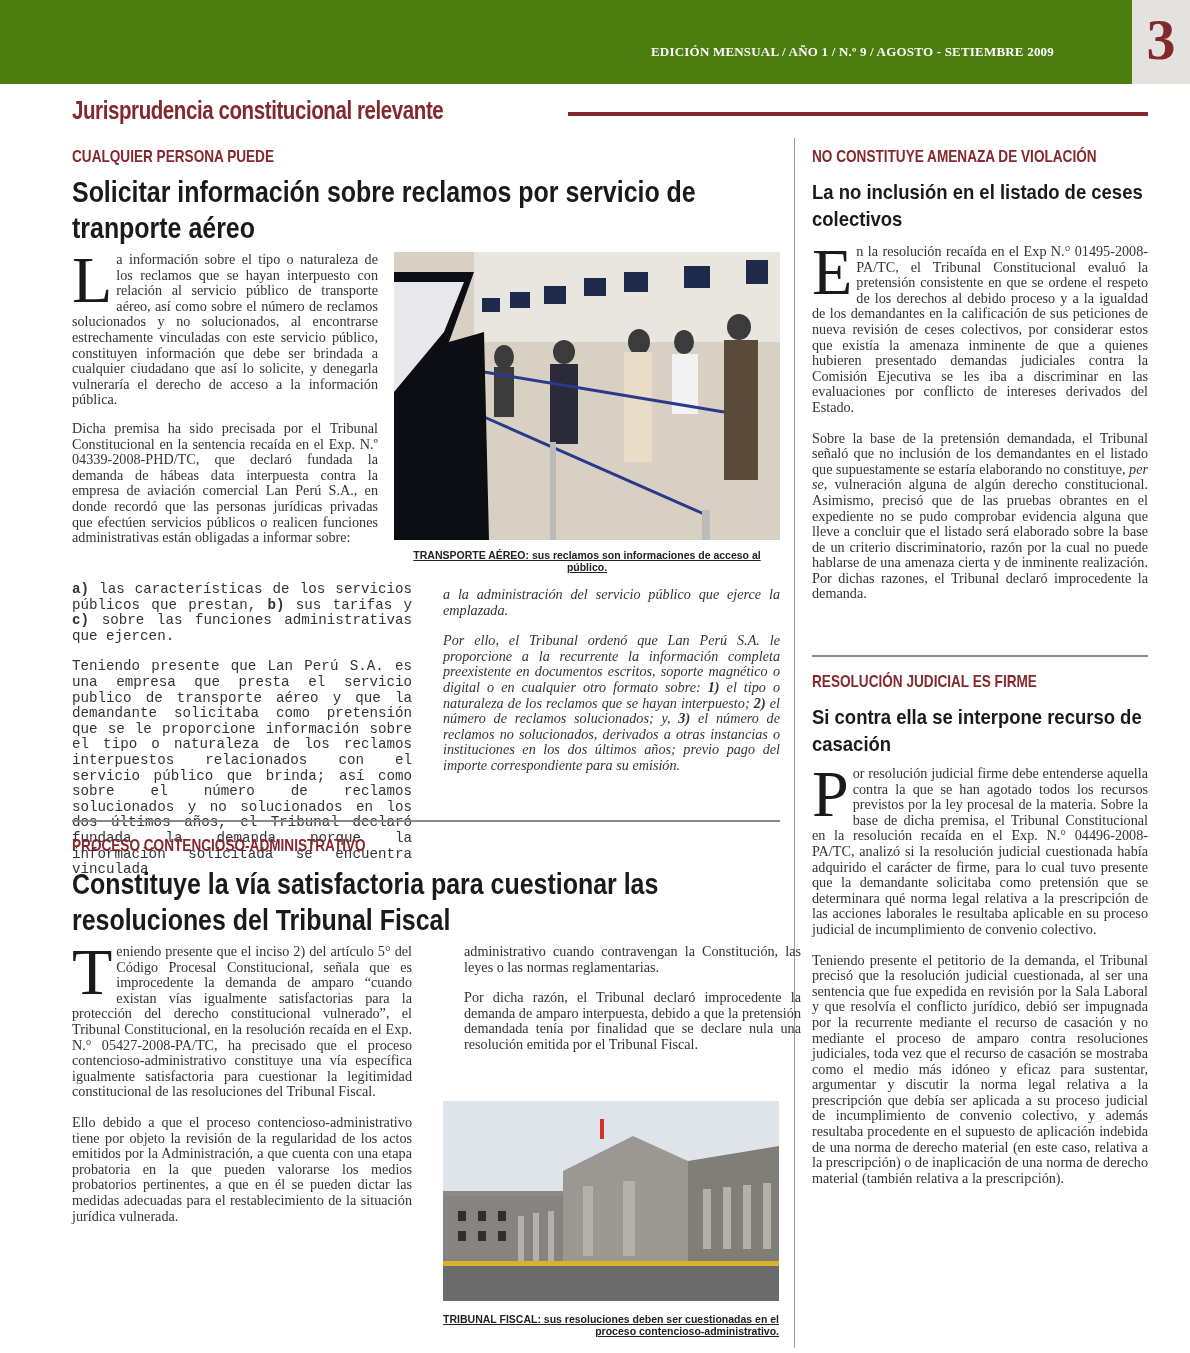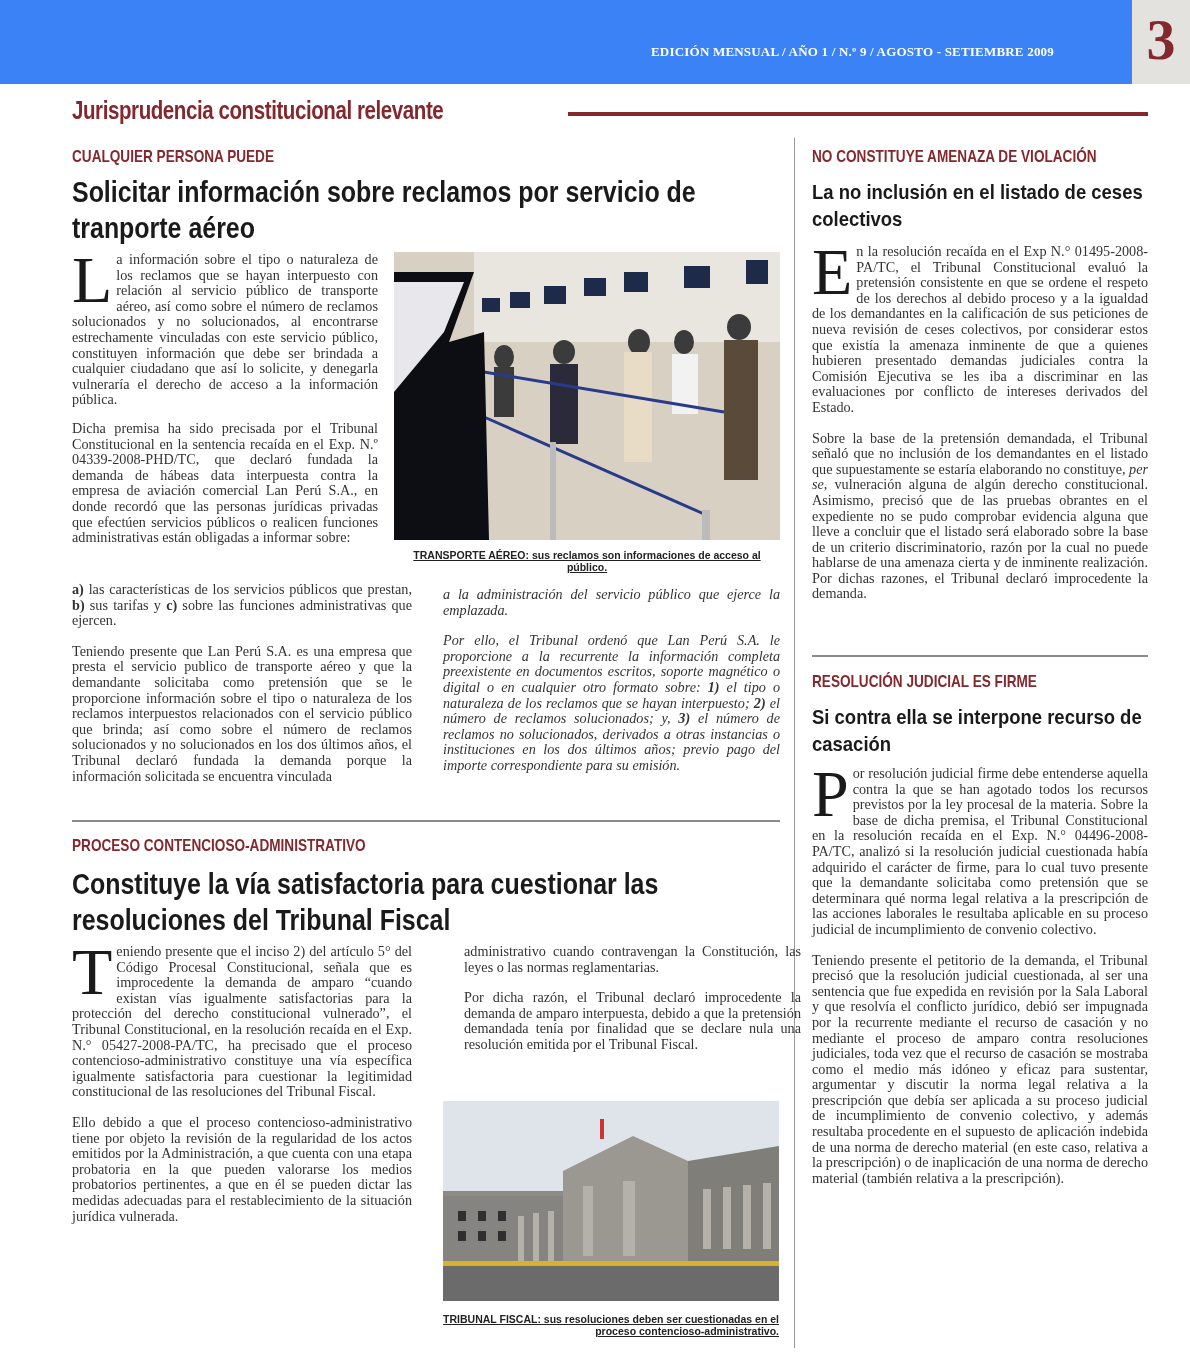--- a/index.html
+++ b/index.html
@@ -1,17 +1,17 @@
 <!DOCTYPE html>
 <html><head>
 <meta charset="utf-8">
 <style>
   * { box-sizing: border-box; margin: 0; padding: 0; }
   body { width: 1190px; height: 1353px; background: #ffffff; position: relative; overflow: hidden; font-family: "Liberation Serif", "DejaVu Serif", serif; color: #222; }
-  .topbar { position: absolute; left: 0; top: 0; width: 1132px; height: 84px; background: #3b82f6; }
+  .topbar { position: absolute; left: 0; top: 0; width: 1132px; height: 84px; background: #4d7c0f; }
   .edition { position: absolute; right: 78px; top: 44px; width: 600px; text-align: right; color: #fff; font-family: "Liberation Serif", serif; font-weight: bold; font-size: 13px; letter-spacing: 0.2px; }
   .pagebox { position: absolute; left: 1132px; top: 0; width: 58px; height: 84px; background: #e4e2df; }
   .pagenum { position: absolute; left: 0; top: 4px; width: 58px; text-align: center; color: #84282e; font-family: "Liberation Serif", serif; font-weight: bold; font-size: 58px; line-height: 72px; }
   .section-title { position: absolute; left: 72px; top: 96px; font-family: "Liberation Sans", sans-serif; font-weight: bold; font-size: 25px; color: #84282e; letter-spacing: -0.5px; transform: scaleX(0.82); transform-origin: left center; white-space: nowrap; }
   .section-rule { position: absolute; left: 568px; top: 112px; width: 580px; height: 4px; background: #84282e; }
   .vrule { position: absolute; left: 794px; top: 138px; width: 1px; height: 1210px; background: #999; }
   .kicker { position: absolute; font-family: "Liberation Sans", sans-serif; font-weight: bold; font-size: 17px; color: #84282e; transform: scaleX(0.8); transform-origin: left center; white-space: nowrap; }
   .headline { position: absolute; font-family: "Liberation Sans", sans-serif; font-weight: bold; color: #1a1a1a; transform-origin: left top; }
   .h-big { font-size: 29px; line-height: 36px; transform: scaleX(0.86); }
   .h-mid { font-size: 21px; line-height: 27px; transform: scaleX(0.88); }
@@ -37,21 +37,21 @@
 
 <div class="kicker" style="left:72px; top:147px;">CUALQUIER PERSONA PUEDE</div>
 <div class="headline h-big" style="left:72px; top:174px; width:800px;">Solicitar información sobre reclamos por servicio de tranporte aéreo</div>
 
 <div class="col" style="left:72px; top:252px; width:306px;">
   <p><span class="dropcap">L</span><span>a información sobre el tipo o naturaleza de los reclamos que se hayan interpuesto con relación al servicio público de transporte aéreo, así como sobre el número de reclamos solucionados y no solucionados, al encontrarse estrechamente vinculadas con este servicio público, constituyen información que debe ser brindada a cualquier ciudadano que así lo solicite, y denegarla vulneraría el derecho de acceso a la información pública.</span></p>
 </div>
 <div class="col" style="left:72px; top:421px; width:306px;">
   <p><span>Dicha premisa ha sido precisada por el Tribunal Constitucional en la sentencia recaída en el Exp. N.º 04339-2008-PHD/TC, que declaró fundada la demanda de hábeas data interpuesta contra la empresa de aviación comercial Lan Perú S.A., en donde recordó que las personas jurídicas privadas que efectúen servicios públicos o realicen funciones administrativas están obligadas a informar sobre: </span></p>
 </div>
-<div class="col" style="left:72px; top:582px; width:340px;">
+<div class="col" style="left:72px; top:582px; width:340px;font-family:Liberation Mono, monospace;">
   <p><b>a)</b><span> las características de los servicios públicos que prestan, </span><b>b)</b><span> sus tarifas y </span><b>c)</b><span> sobre las funciones administrativas que ejercen.</span></p>
   <p>Teniendo presente que Lan Perú S.A. es una empresa que presta el servicio publico de transporte aéreo y que la demandante solicitaba como pretensión que se le proporcione información sobre el tipo o naturaleza de los reclamos interpuestos relacionados con el servicio público que brinda; así como sobre el número de reclamos solucionados y no solucionados en los dos últimos años, el Tribunal declaró fundada la demanda porque la información solicitada se encuentra vinculada</p>
 </div>
 
 <div class="photo" style="left:394px; top:252px; width:386px; height:288px; background:#cfc7b8;">
   <svg width="386" height="288" viewBox="0 0 386 288">
     <rect x="0" y="0" width="386" height="288" fill="#d8d1c3"></rect>
     <rect x="80" y="0" width="306" height="90" fill="#e9e6e0"></rect>
     <g fill="#1e2a4a">
       <rect x="88" y="46" width="18" height="14"></rect>

